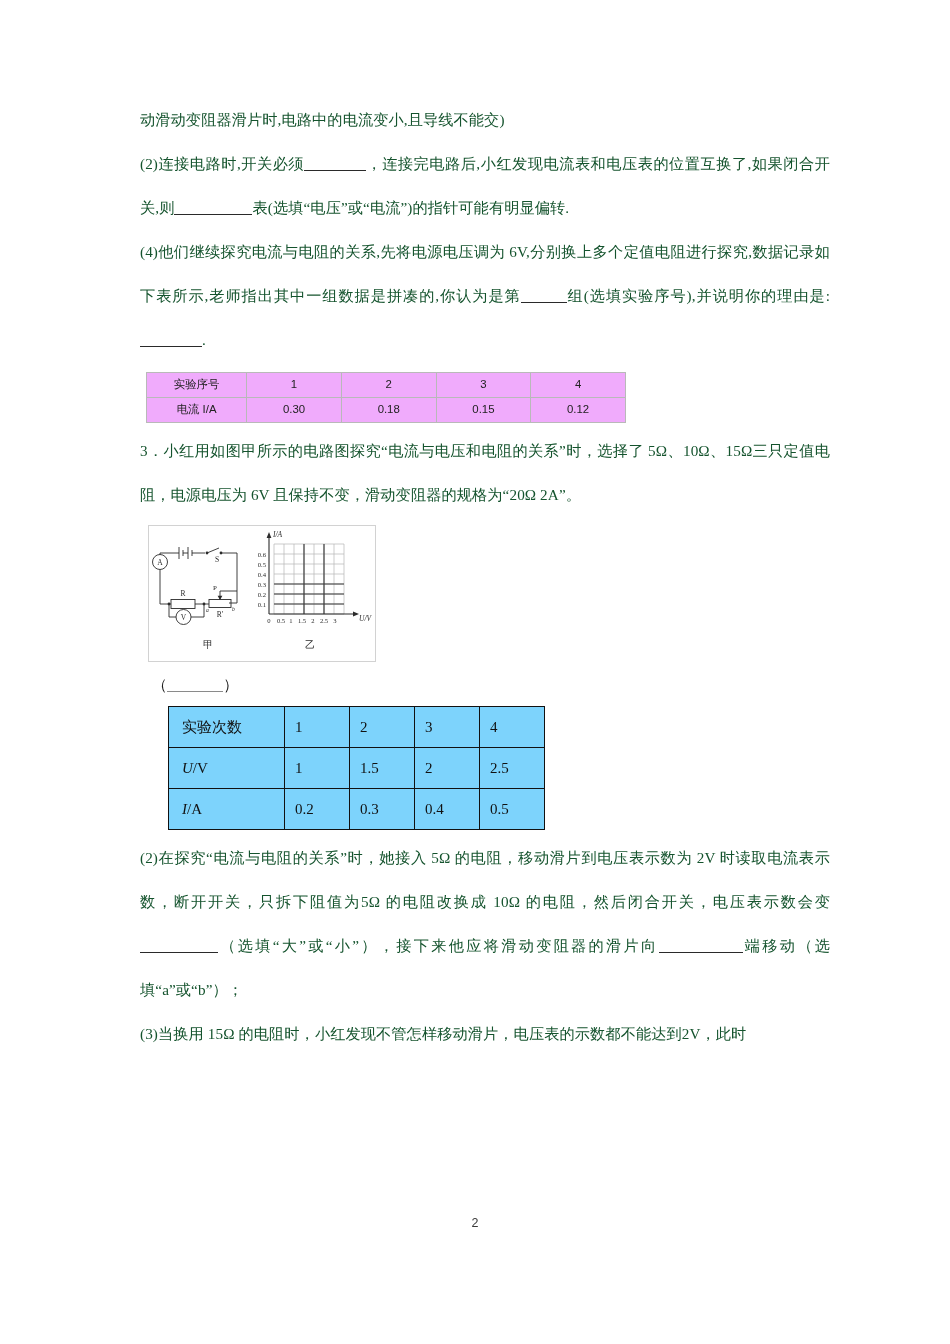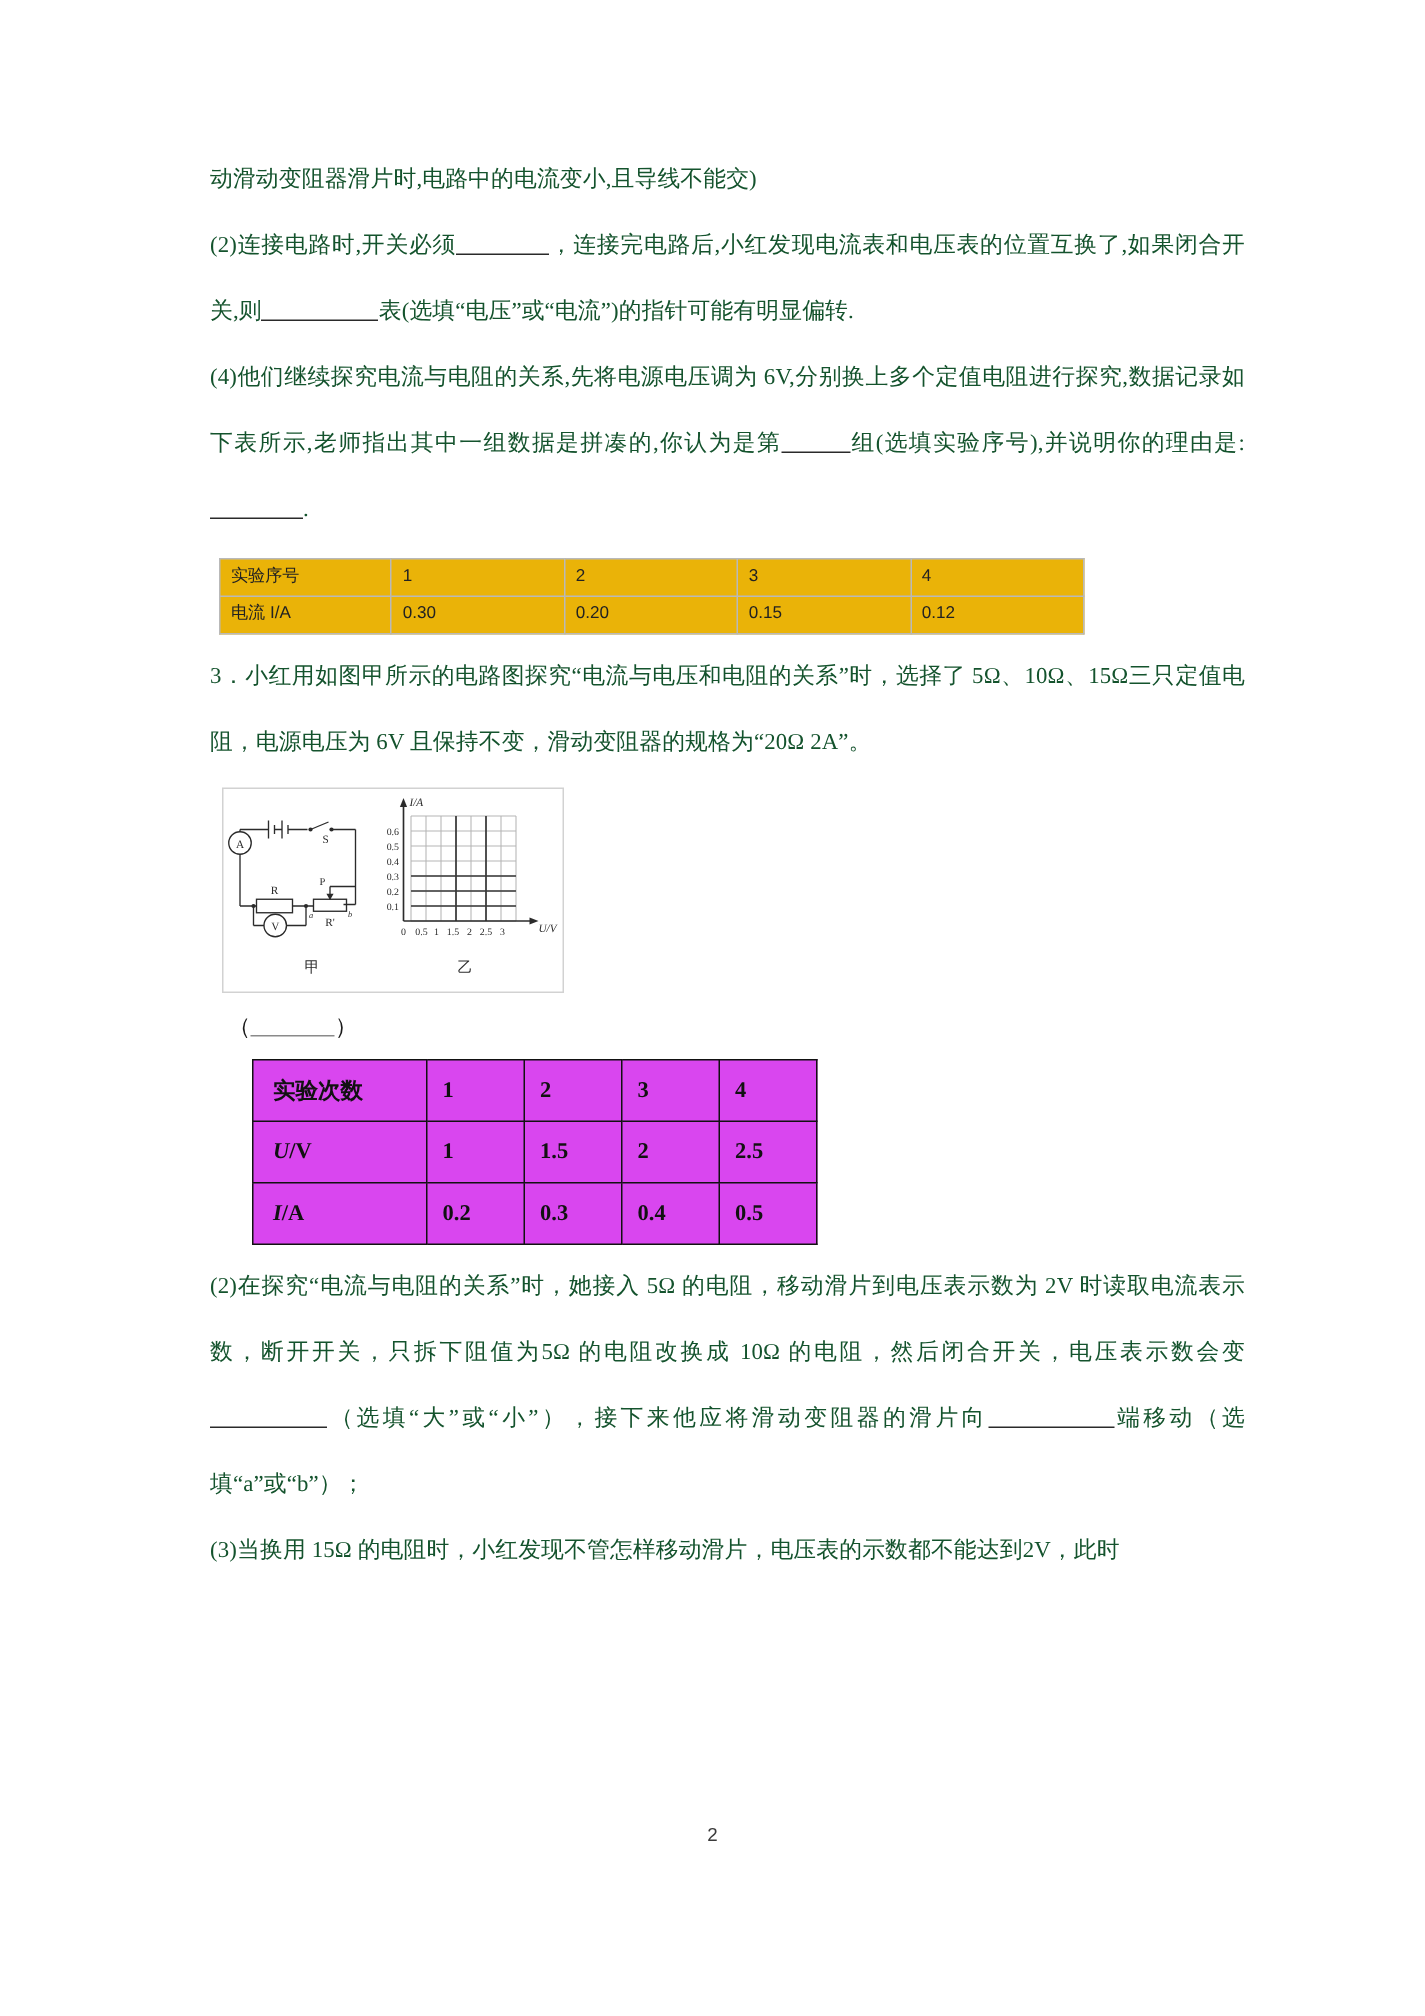--- a/index.html
+++ b/index.html
@@ -50,42 +50,42 @@
 
   
   .tbl1-wrap {
     margin: 10px 0 6px 6px;
   }
   table.tbl1 {
     border-collapse: collapse;
     font-family: "Liberation Sans", "DejaVu Sans", sans-serif;
     font-size: 11.4px;
     color: #222;
-    width: 577px;
-    background: #eab308;
+    width: 480px;
+    background: #f0abfc;
+    text-align: center;
   }
   table.tbl1 td {
     border: 1px solid #b9b9b9;
     padding: 4px 7px 5px 7px;
     height: 15px;
     line-height: 15px;
     white-space: nowrap;
   }
   table.tbl1 td.c0 { width: 104px; }
   table.tbl1 td.cx { width: 107px; }
 
   
   .tbl2-wrap { margin: 4px 0 4px 28px; }
   table.tbl2 {
     border-collapse: collapse;
     font-family: "Liberation Serif", "DejaVu Serif", serif;
     font-size: 15px;
     color: #111;
-    background: #d946ef;
-    font-weight: bold;
+    background: #7dd3fc;
   }
   table.tbl2 td {
     border: 1.1px solid #111;
     height: 40px;
     padding: 0 10px;
     text-align: left;
     white-space: nowrap;
   }
   table.tbl2 td.lab { width: 92px; padding-left: 13px; }
   table.tbl2 td.v   { width: 44px; text-align: left; }
@@ -149,21 +149,21 @@
           <tr>
             <td class="c0">实验序号</td>
             <td class="cx">1</td>
             <td class="cx">2</td>
             <td class="cx">3</td>
             <td class="cx">4</td>
           </tr>
           <tr>
             <td class="c0">电流 I/A</td>
             <td class="cx">0.30</td>
-            <td class="cx">0.20</td>
+            <td class="cx">0.18</td>
             <td class="cx">0.15</td>
             <td class="cx">0.12</td>
           </tr>
         </tbody>
       </table>
     </div>
 
 
     <p class="para" style="margin-top:6px">
       <span>3．</span><span>小红用如图甲所示的电路图探究“电流与电压和电阻的关系”时，选择了 5Ω、10Ω、15Ω三只定值电阻，电源电压为 6V 且保持不变，滑动变阻器的规格为“20Ω  2A”。</span>

